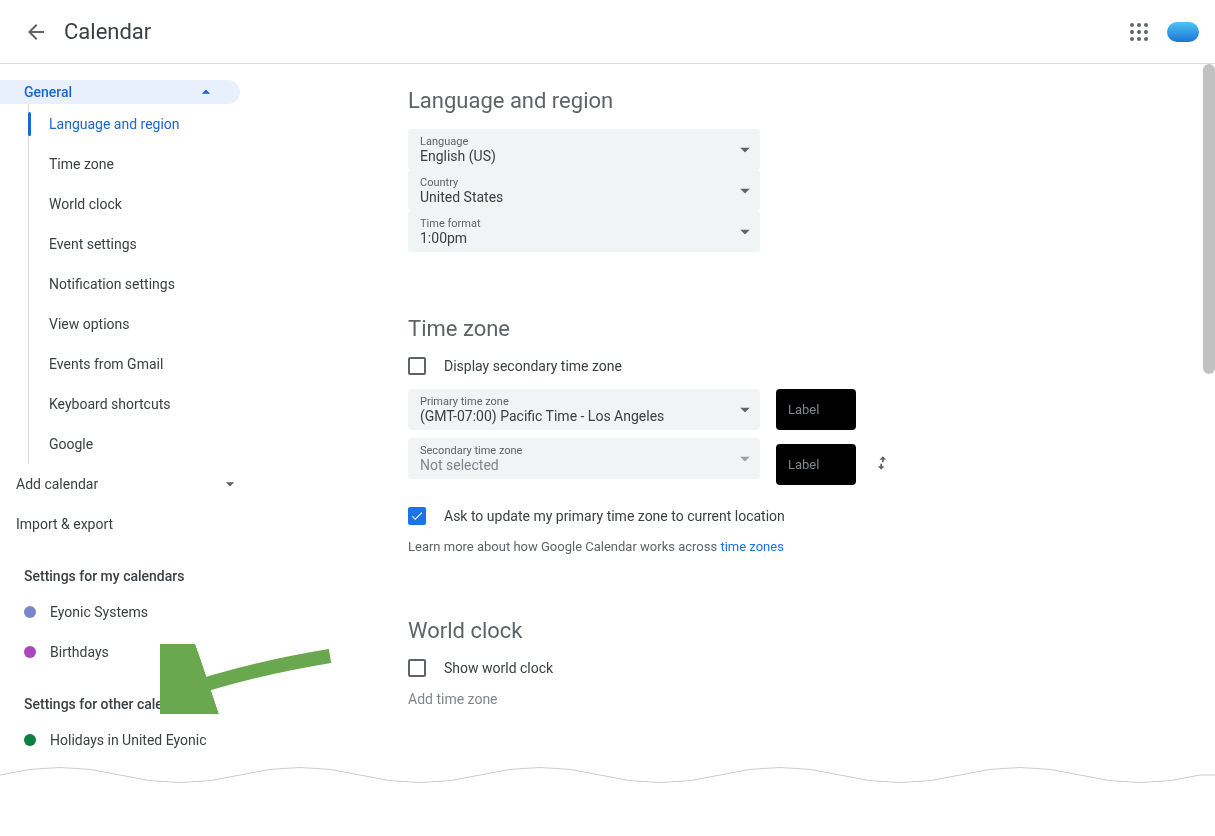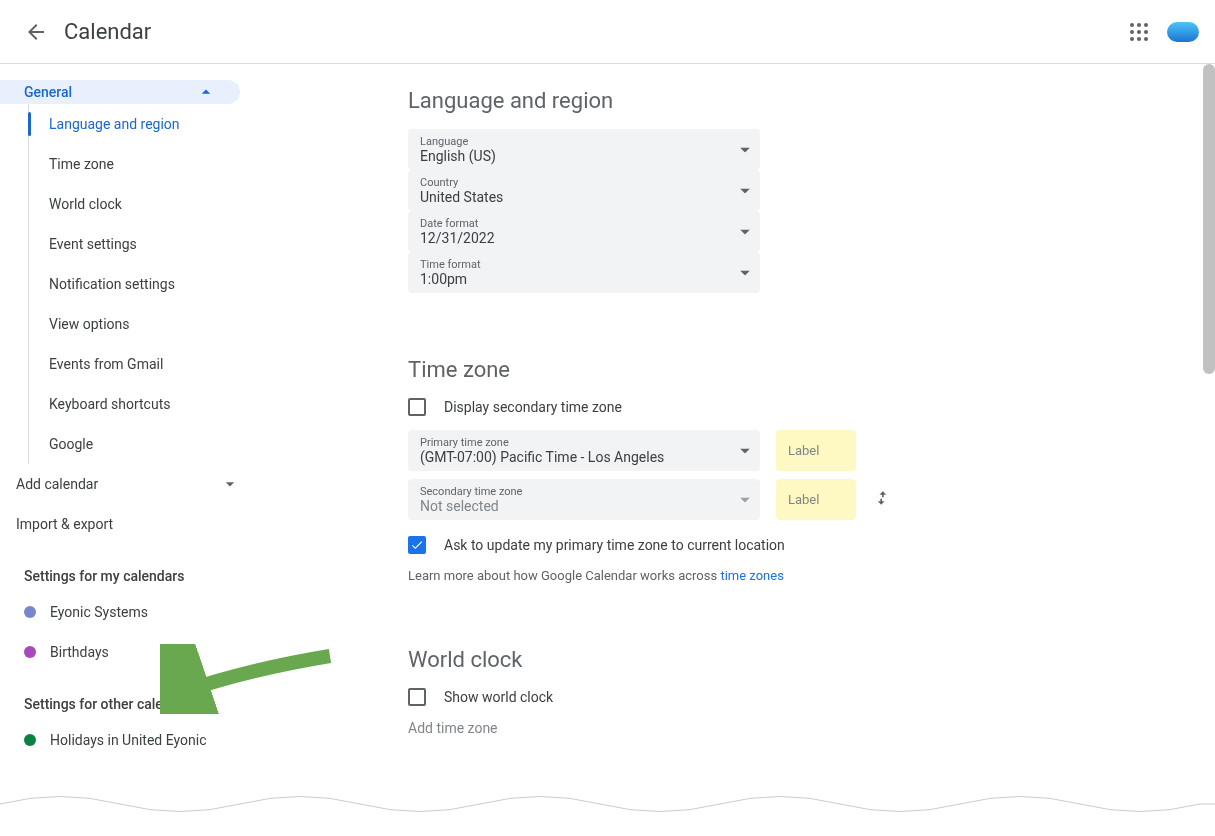--- a/index.html
+++ b/index.html
@@ -31,21 +31,21 @@
 .select-field { background: #f1f3f4; border-radius: 4px; width: 352px; padding: 6px 12px; position: relative; cursor: pointer; }
 .select-label { font-size: 11px; color: #5f6368; }
 .select-value { font-size: 14px; color: #3c4043; }
 .select-value.disabled { color: #80868b; }
 .select-caret { position: absolute; right: 10px; top: 50%; transform: translateY(-50%); }
 .checkbox-row { display: flex; align-items: center; margin-bottom: 14px; cursor: pointer; }
 .checkbox-box { width: 18px; height: 18px; border: 2px solid #5f6368; border-radius: 2px; margin-right: 18px; flex-shrink: 0; }
 .checkbox-box.checked { background: #1a73e8; border-color: #1a73e8; display: flex; align-items: center; justify-content: center; }
 .checkbox-label { font-size: 14px; color: #3c4043; }
 .tz-row { display: flex; align-items: center; gap: 16px; margin-bottom: 8px; }
-.label-field { background: #fef9c3; border-radius: 4px; width: 80px; padding: 13px 12px; font-size: 13px; color: #80868b; }
+.label-field { background: #000000; border-radius: 4px; width: 80px; padding: 13px 12px; font-size: 13px; color: #80868b; }
 .swap-icon { color: #5f6368; cursor: pointer; }
 .help-text { font-size: 13px; color: #5f6368; margin-top: 12px; }
 .link { color: #1a73e8; cursor: pointer; }
 .add-tz { font-size: 14px; color: #80868b; }
 .scrollbar { position: absolute; right: 0; top: 0; width: 12px; height: 310px; background: #c1c1c1; border-radius: 6px; }
 .annotation-arrow { position: absolute; left: 160px; top: 580px; pointer-events: none; }
 .wave { position: absolute; bottom: 0; left: 0; right: 0; height: 40px; }
 .chevron { display: inline-block; }
 </style>
 </head>
@@ -133,27 +133,20 @@
           </svg>
       </div>
       <div class="select-field">
         <div class="select-label">Country</div>
         <div class="select-value">United States</div>
         <svg class="select-caret" width="10" height="5" viewBox="0 0 10 5">
             <path fill="#5f6368" d="M0 0l5 5 5-5z"></path>
           </svg>
       </div>
       <div class="select-field">
-        <div class="select-label">Date format</div>
-        <div class="select-value">12/31/2022</div>
-        <svg class="select-caret" width="10" height="5" viewBox="0 0 10 5">
-            <path fill="#5f6368" d="M0 0l5 5 5-5z"></path>
-          </svg>
-      </div>
-      <div class="select-field">
         <div class="select-label">Time format</div>
         <div class="select-value">1:00pm</div>
         <svg class="select-caret" width="10" height="5" viewBox="0 0 10 5">
             <path fill="#5f6368" d="M0 0l5 5 5-5z"></path>
           </svg>
       </div>
     </div>
 
     <div class="section">
       <div class="section-title">Time zone</div>
@@ -166,21 +159,21 @@
           <div class="select-label">Primary time zone</div>
           <div class="select-value">(GMT-07:00) Pacific Time - Los Angeles</div>
           <svg class="select-caret" width="10" height="5" viewBox="0 0 10 5">
               <path fill="#5f6368" d="M0 0l5 5 5-5z"></path>
             </svg>
         </div>
         <div class="label-field">Label</div>
         <div style="width:24px"></div>
       </div>
       <div class="tz-row">
-        <div class="select-field" style="margin-bottom:0">
+        <div class="select-field" style="margin-bottom:12px">
           <div class="select-label">Secondary time zone</div>
           <div class="select-value disabled">Not selected</div>
           <svg class="select-caret" width="10" height="5" viewBox="0 0 10 5">
               <path fill="#9aa0a6" d="M0 0l5 5 5-5z"></path>
             </svg>
         </div>
         <div class="label-field">Label</div>
         <div class="swap-icon">
           <svg width="20" height="20" viewBox="0 0 24 24">
               <path fill="#5f6368" d="M16 17v-3h-3v-2h3V9l4 4-4 4zM8 7v3h3v2H8v3l-4-4 4-4z" transform="rotate(90 12 12)"></path>

